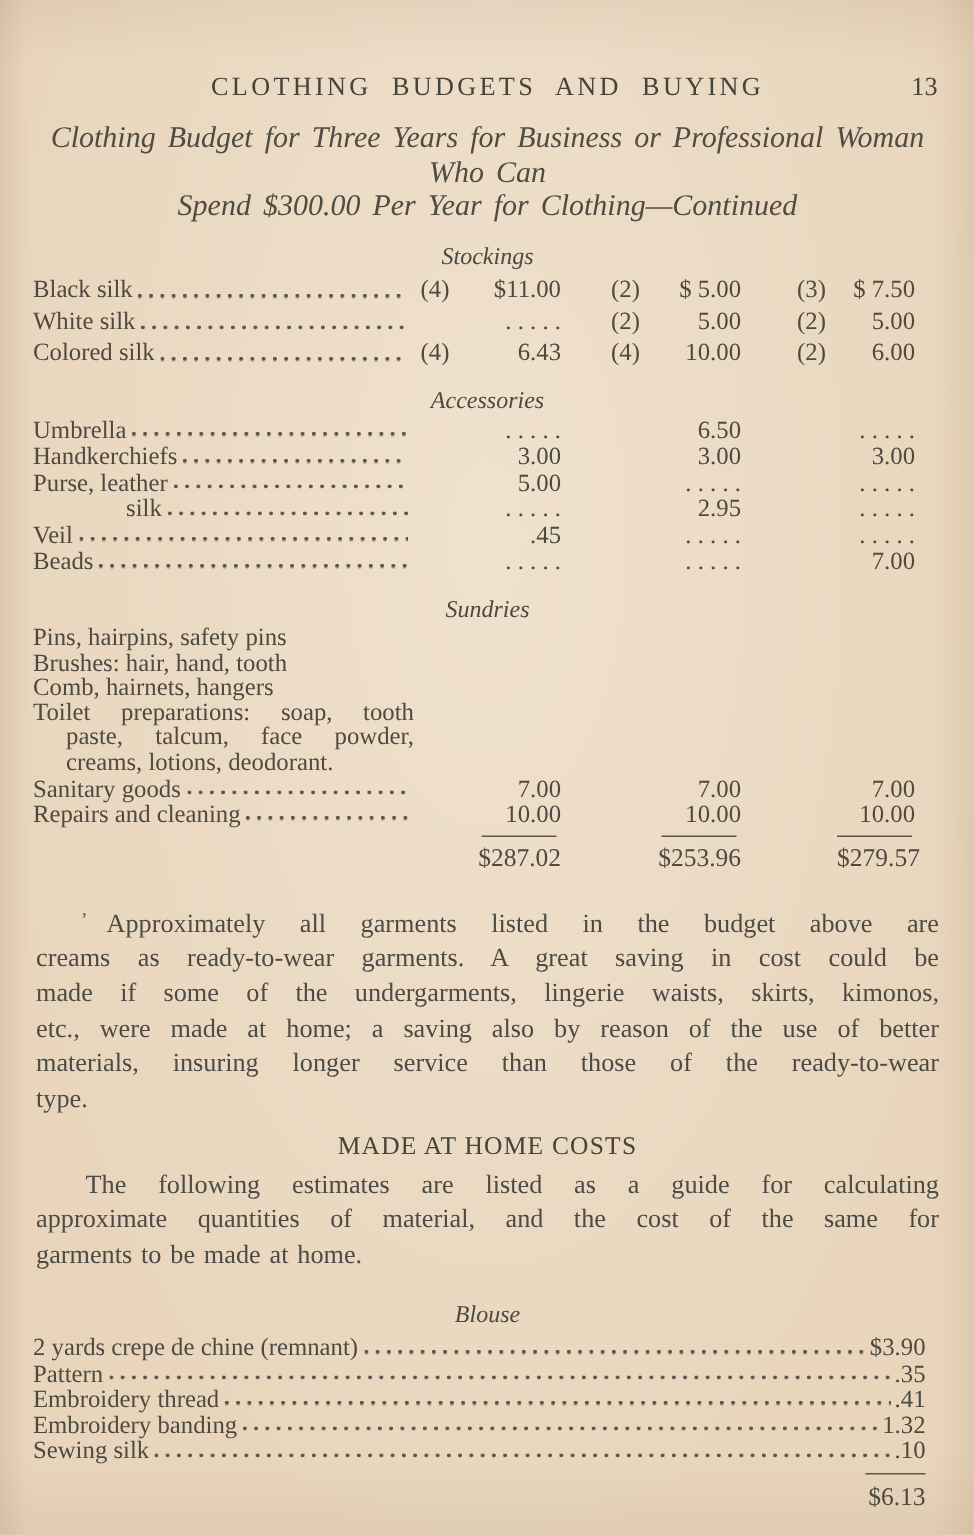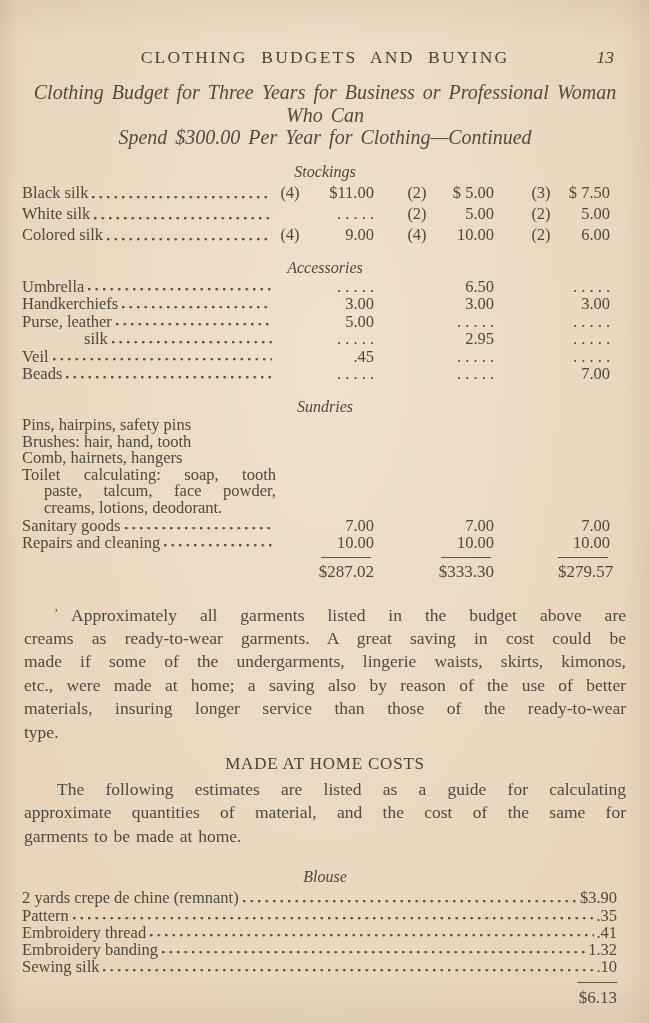--- a/index.html
+++ b/index.html
@@ -11,21 +11,21 @@
       radial-gradient(ellipse at 50% 35%, rgba(255,249,238,0.35), rgba(255,249,238,0) 75%),
       linear-gradient(to right, rgba(110,80,45,0.10), rgba(110,80,45,0) 3%, rgba(110,80,45,0) 96%, rgba(110,80,45,0.09)),
       linear-gradient(to bottom, rgba(110,80,45,0.07), rgba(110,80,45,0) 4%, rgba(110,80,45,0) 95%, rgba(110,80,45,0.07)),
       #e8d5bc;
   }
   .content{padding:0 21px 0 22px;}
 
   
   .header{margin-top:46px;position:relative;text-align:center;
     font-size:17.5px;line-height:22px;letter-spacing:2.2px;word-spacing:7px;color:#45443b;}
-  .page-number{position:absolute;right:14px;top:0;letter-spacing:0;word-spacing:0;font-style:italic;}
+  .page-number{position:absolute;right:3px;top:0;letter-spacing:0;word-spacing:0;}
 
   
   .subtitle{margin-top:13px;text-align:center;font-style:italic;
     font-size:20px;line-height:22.5px;word-spacing:3px;color:#4e4c43;}
 
   
   .section-title{text-align:center;font-style:italic;font-size:16px;line-height:20px;color:#4b4941;}
 
   
   .brow{display:grid;grid-template-columns:252px 32px 68px 26px 34px 60px 30px 34px 52px;
@@ -120,21 +120,21 @@
         <div></div>
         <div class="qty">(2)</div>
         <div class="amt">5.00</div>
       </div>
       <div class="brow">
         <div class="lbl">
             <span>Colored silk</span>
             <span class="leader"></span>
           </div>
         <div class="qty">(4)</div>
-        <div class="amt">9.00</div>
+        <div class="amt">6.43</div>
         <div></div>
         <div class="qty">(4)</div>
         <div class="amt">10.00</div>
         <div></div>
         <div class="qty">(2)</div>
         <div class="amt">6.00</div>
       </div>
     </div>
 
     <div class="section-title mt-acc">Accessories</div>
@@ -223,21 +223,21 @@
         <div class="qty"></div>
         <div class="amt">7.00</div>
       </div>
     </div>
 
     <div class="section-title mt-sun">Sundries</div>
     <div class="sun-lines">
       <div class="sline">Pins, hairpins, safety pins</div>
       <div class="sline">Brushes: hair, hand, tooth</div>
       <div class="sline">Comb, hairnets, hangers</div>
-      <div class="sline just">Toilet calculating: soap, tooth</div>
+      <div class="sline just">Toilet preparations: soap, tooth</div>
       <div class="sline just ind">paste, talcum, face powder,</div>
       <div class="sline ind">creams, lotions, deodorant.</div>
     </div>
     <div class="rows-sun">
       <div class="brow">
         <div class="lbl">
             <span>Sanitary goods</span>
             <span class="leader"></span>
           </div>
         <div class="qty"></div>
@@ -281,21 +281,21 @@
             <div class="sum-rule"></div>
           </div>
       </div>
 
       <div class="brow totals-row">
         <div></div>
           <div></div>
         <div class="amt">$287.02</div>
         <div></div>
           <div></div>
-        <div class="amt">$333.30</div>
+        <div class="amt">$253.96</div>
         <div></div>
           <div></div>
         <div class="amt">$279.57</div>
       </div>
     </div>
 
     <div class="para para1">
       <div class="pline p1-first"><span class="pmark">ʼ</span><span>Approximately all garments listed in the budget above are</span></div>
       <div class="pline">creams as ready-to-wear garments.  A great saving in cost could be</div>
       <div class="pline">made if some of the undergarments, lingerie waists, skirts, kimonos,</div>

